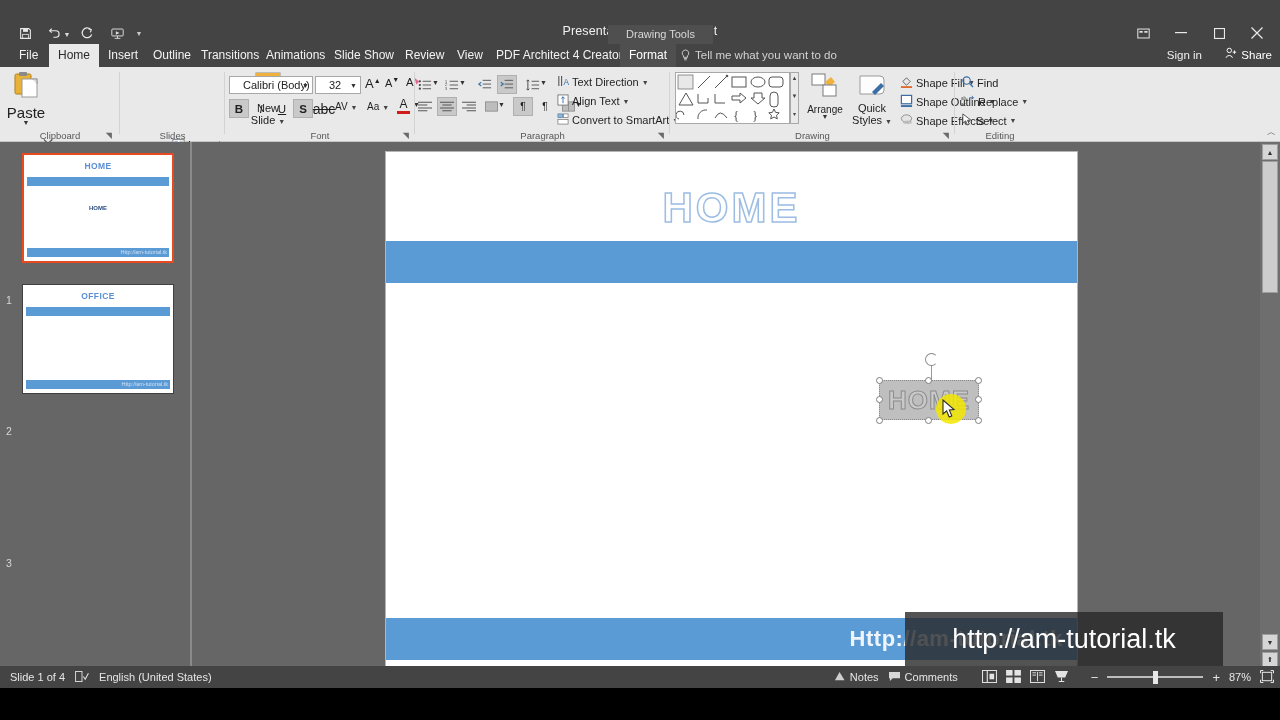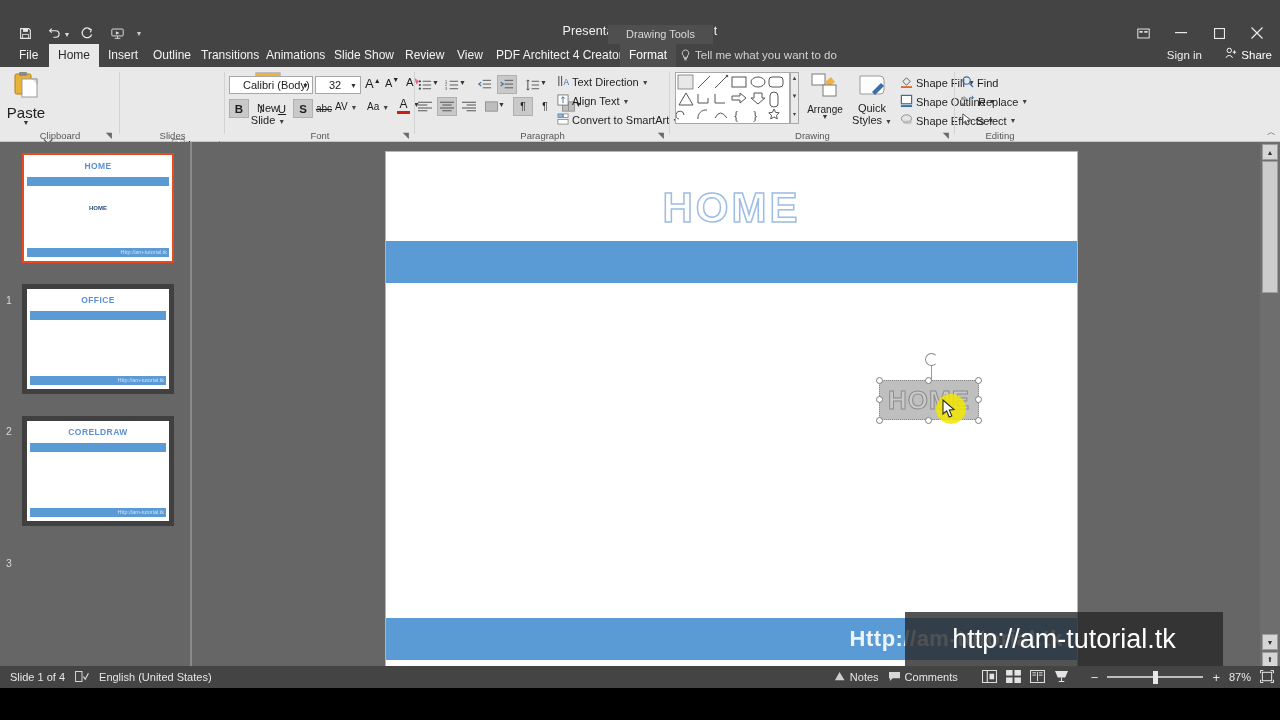--- a/index.html
+++ b/index.html
@@ -103,21 +103,21 @@
 
   
   .slidepanel {
     position: absolute; top: 142px; left: 0; width: 192px; height: 546px;
     background: #666666; overflow: hidden;
   }
   .thumb-wrap { position: absolute; left: 22px; width: 152px; }
   .thumb-num { position: absolute; left: 6px; color: #d8d8d8; font-size: 10.5px; }
   .thumb {
     width: 152px; height: 110px; background: #ffffff;
-    border: 5px solid #404040; position: relative; overflow: hidden;
+    border: 1px solid #404040; position: relative; overflow: hidden;
   }
   .thumb.sel { border: 2px solid #e8491f; }
   .thumb-title {
     position:absolute; top: 6px; left:0; width:100%; text-align:center;
     font-size: 8.5px; color: #5b8fd4; font-weight: bold; letter-spacing: 0.4px;
   }
   .thumb-bar { position:absolute; left: 3px; right: 3px; height: 9px; background:#5b9bd5; }
   .thumb-bar.top { top: 22px; }
   .thumb-bar.bot { bottom: 4px; }
   .thumb-foot {
@@ -407,21 +407,21 @@
         </div>
       <div class="sqbtn" style="position:absolute;left:26px;top:32px;font-style:italic">
           <span>I</span>
         </div>
       <div class="sqbtn" style="position:absolute;left:47px;top:32px;text-decoration:underline">
           <span>U</span>
         </div>
       <div class="sqbtn on" style="position:absolute;left:68px;top:32px;font-weight:bold">
           <span>S</span>
         </div>
-      <div class="sqbtn" style="position:absolute;left:89px;top:32px;font-size:10px;text-decoration:line-through">
+      <div class="sqbtn" style="position:absolute;left:89px;top:32px;font-size:14px;text-decoration:line-through">
           <span>abc</span>
         </div>
       <div style="position:absolute;left:110px;top:34px;font-size:10px;color:#1f1f1f"><span>AV</span><span class="caret">▼</span></div>
       <div style="position:absolute;left:142px;top:34px;font-size:10px;color:#1f1f1f"><span>Aa</span><span class="caret">▼</span></div>
       <div style="position:absolute;left:172px;top:31px;text-align:center">
         <div style="font-size:12px;color:#1f1f1f;line-height:12px">A</div>
         <div style="width:13px;height:3px;background:#d11a1a;margin-top:1px"></div>
       </div>
       <div style="position:absolute;left:188px;top:34px;font-size:7px;color:#333">▼</div>
 
@@ -659,28 +659,20 @@
     <div class="thumb-wrap" style="top:142px">
       <div class="thumb">
         <div class="thumb-title">OFFICE</div>
         <div class="thumb-bar top"></div>
         <div class="thumb-bar bot"></div>
         <div class="thumb-foot">Http://am-tutorial.tk</div>
       </div>
     </div>
 
     <div class="thumb-num" style="top:415px">3</div>
-    <div class="thumb-wrap" style="top:274px">
-      <div class="thumb">
-        <div class="thumb-title">CORELDRAW</div>
-        <div class="thumb-bar top"></div>
-        <div class="thumb-bar bot"></div>
-        <div class="thumb-foot">Http://am-tutorial.tk</div>
-      </div>
-    </div>
 
   </div>
 
   <div class="panel-split"></div>
 
   <div class="canvas-area">
     <div class="slide">
       <div class="slide-title">HOME</div>
       <div class="slide-bar top"></div>
       <div class="slide-bar bot"></div>

